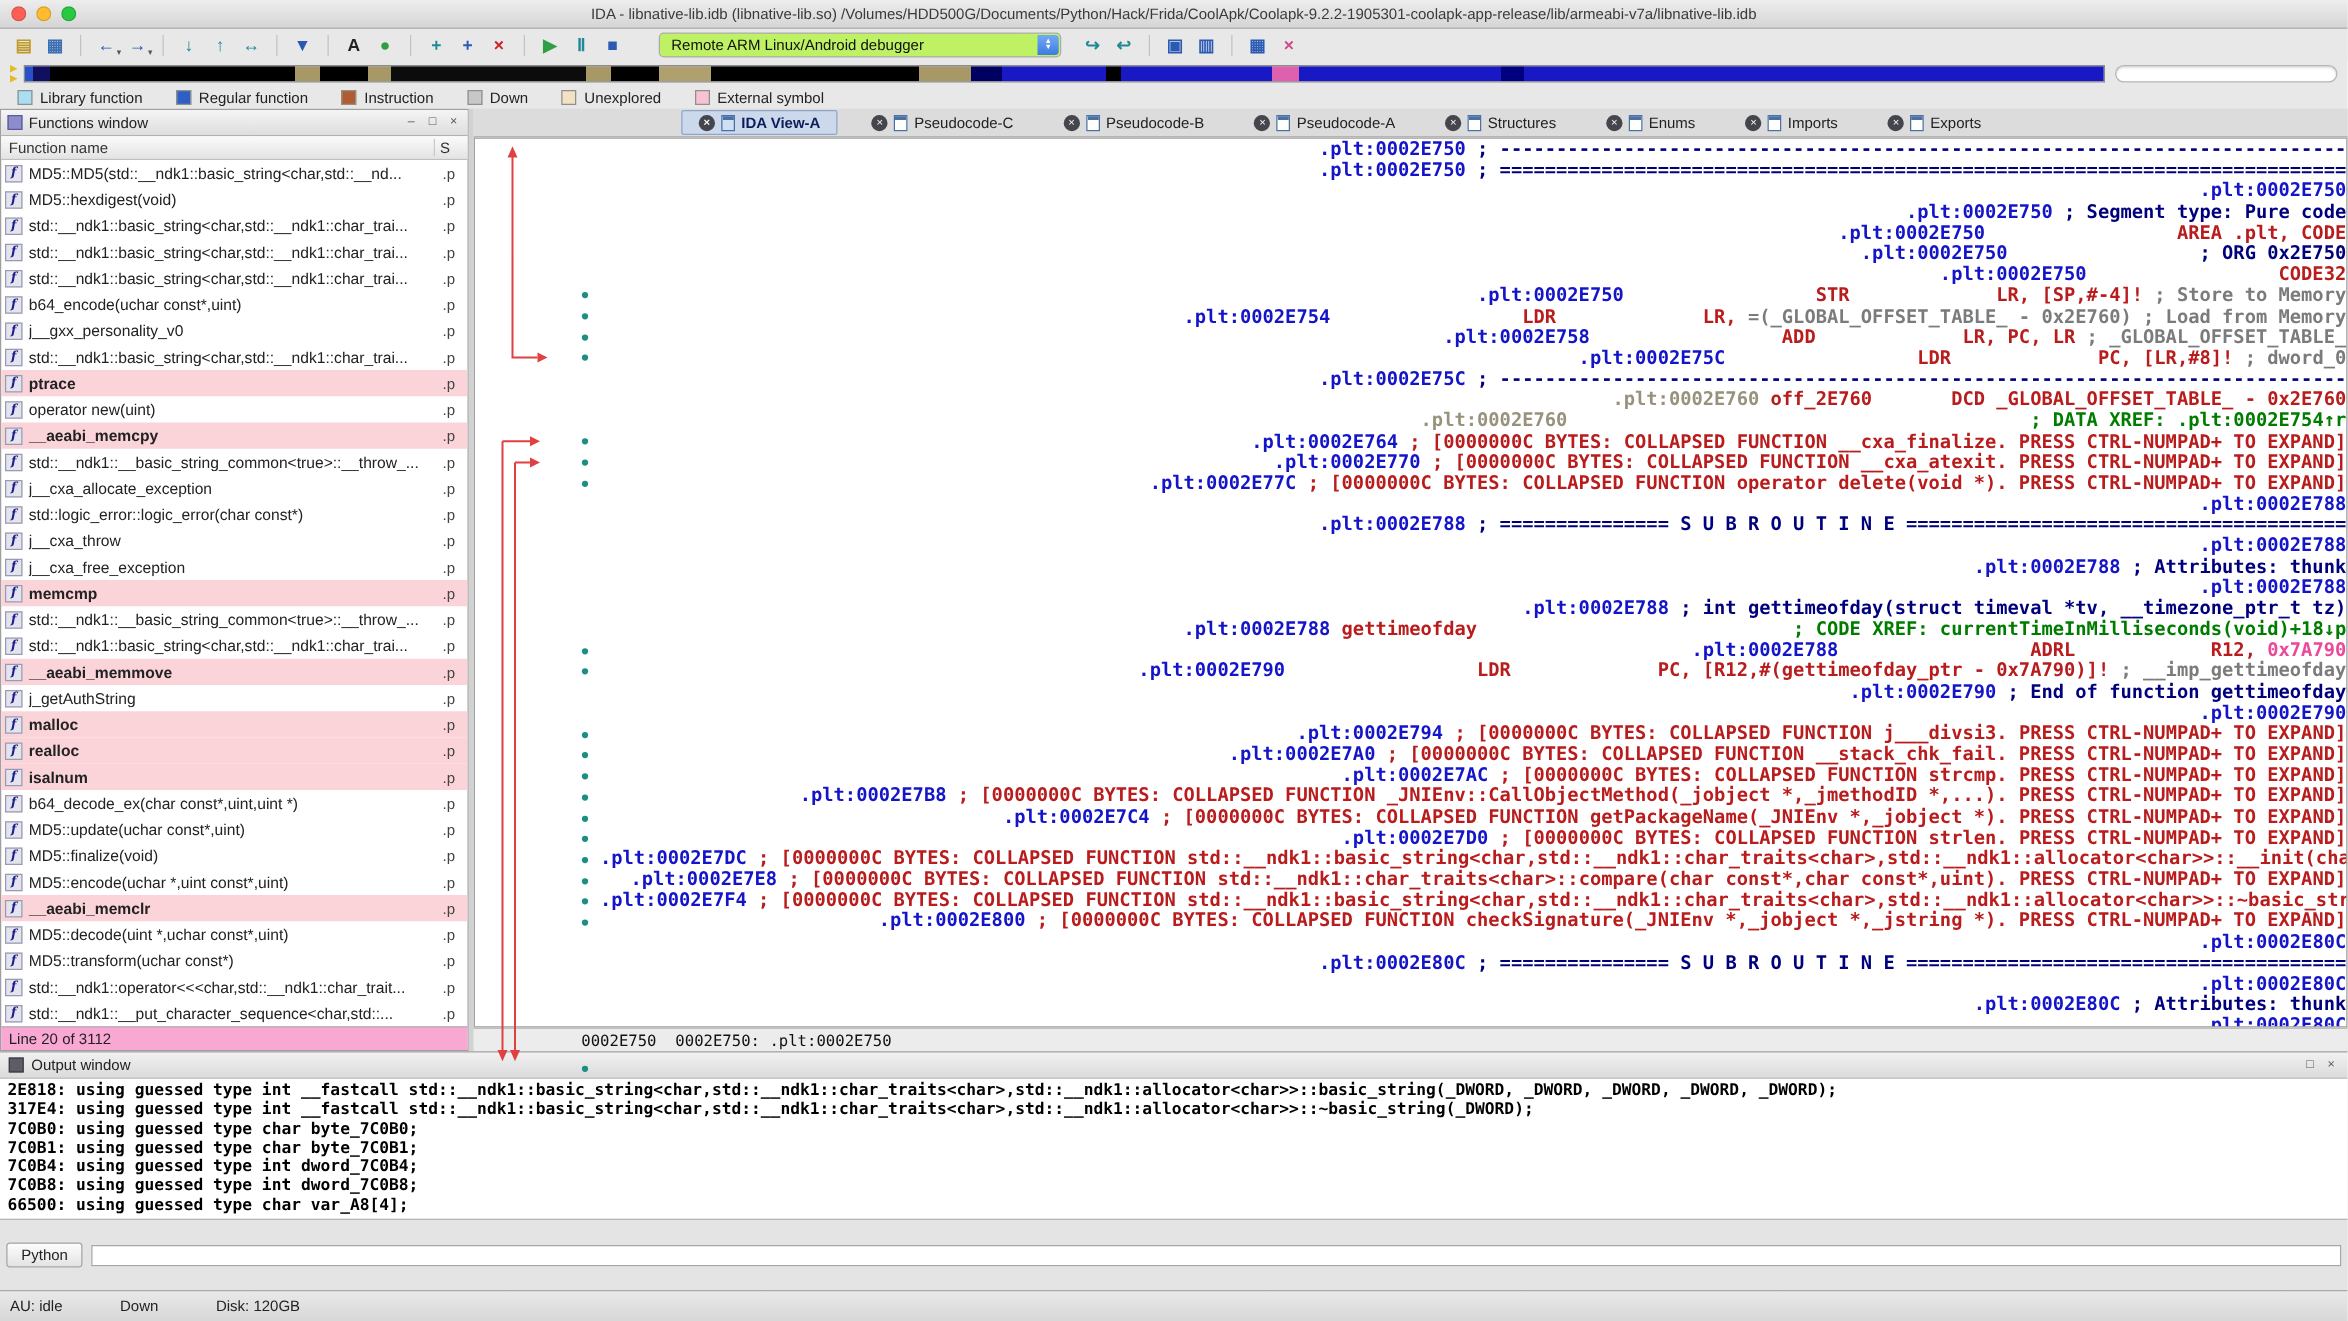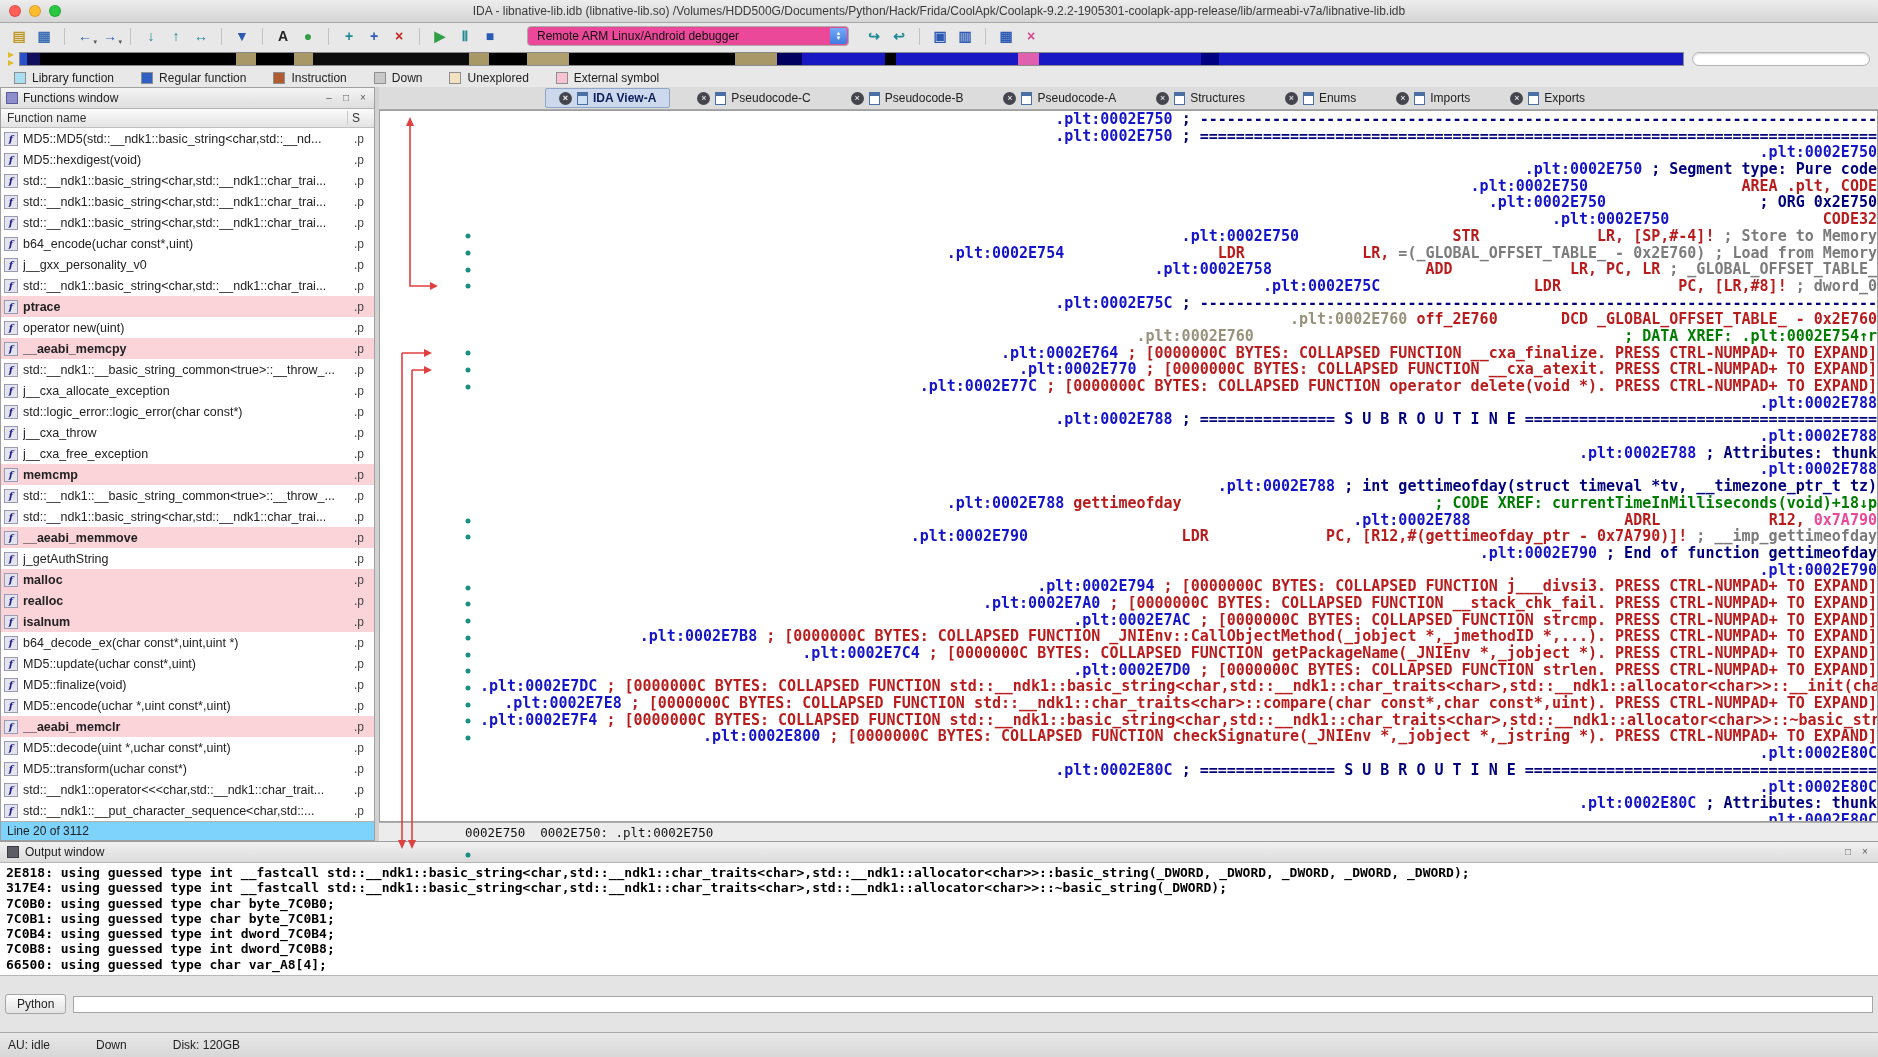--- a/index.html
+++ b/index.html
@@ -16,21 +16,21 @@
   .title-text{margin:10px auto;font-size:12px;color:#3a3a3a;white-space:nowrap;}
 
   
   .toolbar{height:26px;flex:none;display:flex;align-items:center;padding:0 8px;background:#e8e8e8;}
   .tgroup{display:flex;align-items:center;gap:3px;}
   .tsep{width:1px;height:17px;background:#c2c2c2;margin:0 9px;flex:none;}
   .tbtn{width:22px;height:20px;display:flex;align-items:center;justify-content:center;
         font-size:14px;position:relative;cursor:default;}
   .tbtn .glyph{font-weight:bold;line-height:1;}
   .tbtn .caret{position:absolute;right:-1px;bottom:0;font-size:7px;color:#555;}
-  .dbg-select{width:322px;height:20px;margin:0 14px 0 26px;background:#ec4899;border:1px solid #ababab;
+  .dbg-select{width:322px;height:20px;margin:0 14px 0 26px;background:#bef264;border:1px solid #ababab;
       border-radius:4px;display:flex;align-items:center;padding-left:9px;font-size:12px;
       position:relative;box-sizing:border-box;color:#111;}
   .dbg-select .sel-caret{position:absolute;right:1px;top:1px;bottom:1px;width:17px;
       background:linear-gradient(#74a9f7,#3c7ce0);border-radius:0 3px 3px 0;color:#fff;
       display:flex;flex-direction:column;align-items:center;justify-content:center;
       font-size:6px;line-height:5px;}
 
   
   .navrow{height:20px;flex:none;display:flex;align-items:center;padding:0 8px;}
   .nav-markers{width:9px;height:14px;display:flex;flex-direction:column;justify-content:space-between;margin-right:2px;}
@@ -67,21 +67,21 @@
   .colheader .c1{flex:1;padding-left:6px;border-right:1px solid #c9c9c9;overflow:hidden;}
   .colheader .c2{width:22px;padding-left:4px;overflow:hidden;}
   .flist{flex:1;overflow:hidden;}
   .frow{height:21px;display:flex;align-items:center;font-size:12.5px;padding-left:3px;white-space:nowrap;}
   .frow.lib{background:#fbd4da;font-weight:bold;}
   .ficon{width:14px;height:14px;flex:none;background:#e4e4ef;border:1px solid #9a9ab2;box-sizing:border-box;
      color:#20208c;display:flex;align-items:center;justify-content:center;margin-right:5px;
      font:italic bold 10px "DejaVu Serif",serif;}
   .fname{flex:1;overflow:hidden;}
   .fseg{width:20px;flex:none;color:#444;font-size:12px;font-weight:normal;}
-  .panel-status{height:18px;flex:none;border-top:1px solid #b2b2b2;background:#7dd3fc;
+  .panel-status{height:18px;flex:none;border-top:1px solid #b2b2b2;background:#f9a8d4;
      font-size:12px;display:flex;align-items:center;padding-left:6px;}
   .splitter{width:4px;flex:none;background:#d2d2d2;}
 
   
   .rightpane{flex:1;min-width:0;display:flex;flex-direction:column;background:#e2e2e2;}
   .tabbar{height:22px;flex:none;display:flex;align-items:center;padding-left:166px;
      background:#dcdcdc;border-bottom:1px solid #a8a8a8;}
   .tab{height:20px;display:flex;align-items:center;gap:5px;padding:0 13px;font-size:12px;
      margin-right:14px;color:#222;white-space:nowrap;}
   .tab.active{background:#ccd9ec;border:1px solid #8fa6c8;box-sizing:border-box;

